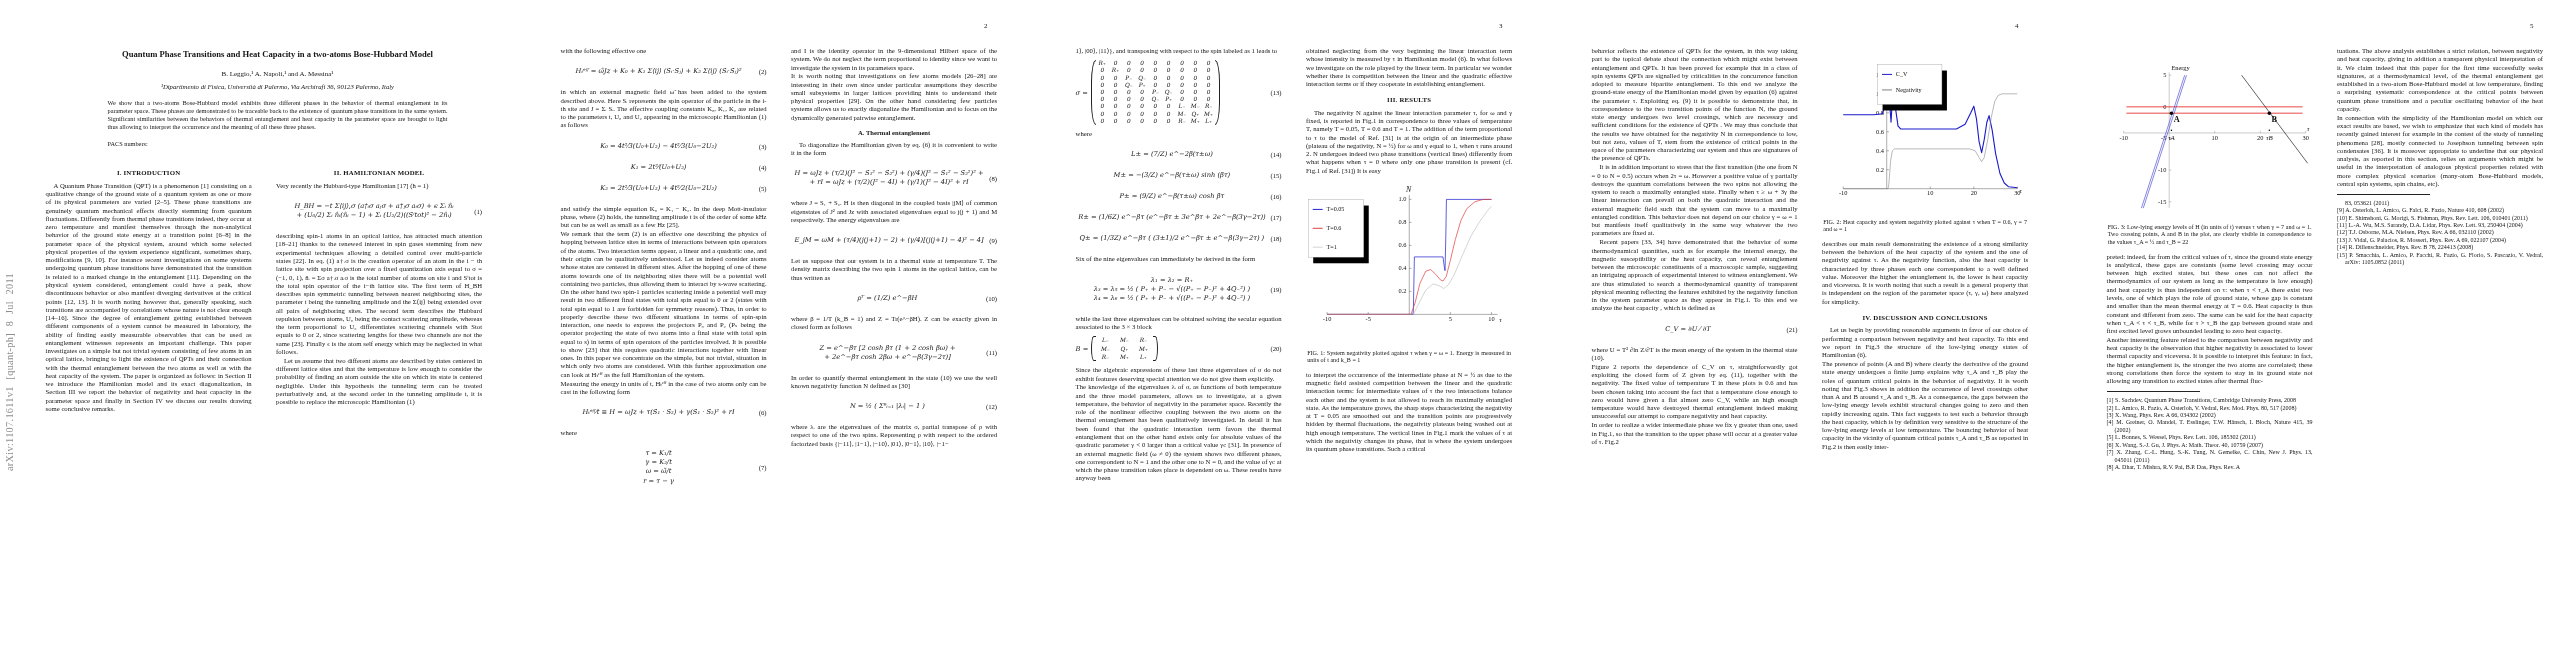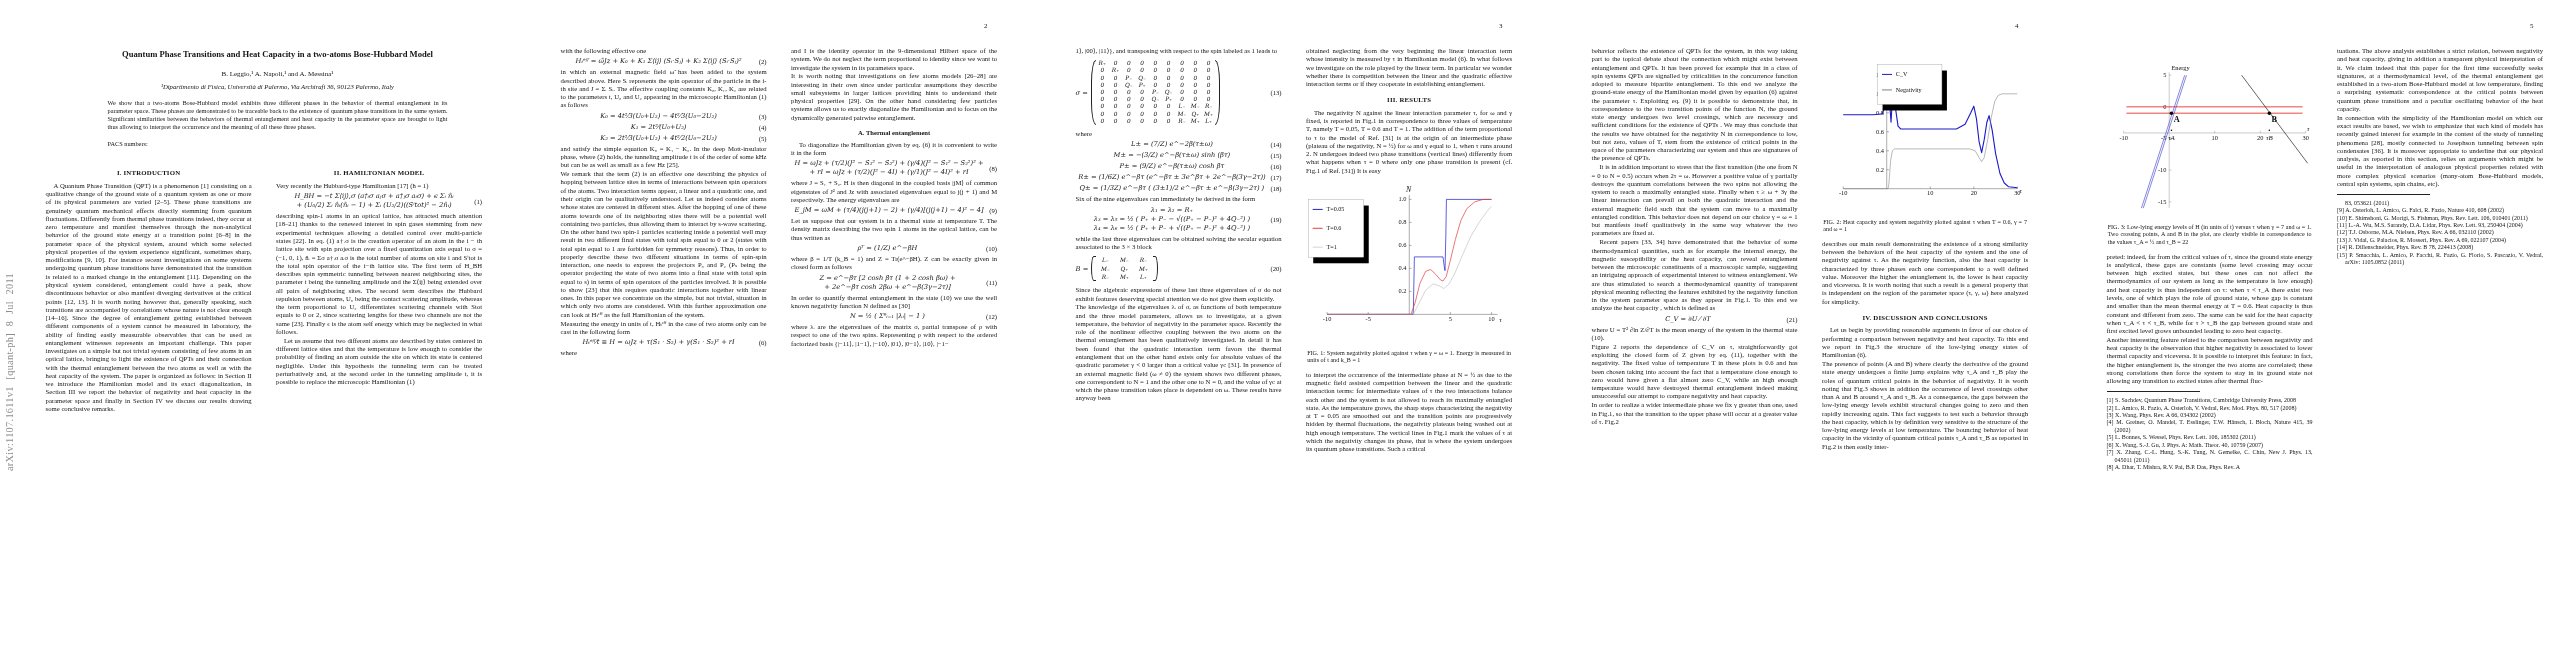--- a/index.html
+++ b/index.html
@@ -16,21 +16,21 @@
   .pabstract{width:340px;margin:0 auto;text-align:justify;font-size:6.3px;line-height:1.28;}
   .ppacs{width:340px;margin:9px auto 0 auto;text-align:left;font-size:6.3px;}
   .cols{display:flex;gap:24.5px;padding-left:10.6px;margin-top:47px;}
   .page1 .cols{margin-top:14.5px;}
   .col{width:206px;flex:0 0 206px;}
   .sec-h{font-size:6.8px;font-weight:bold;text-align:center;margin:7.8px 4.4px 5.6px 4.4px;letter-spacing:0.2px;}
   .sub-h{font-size:6.6px;font-weight:bold;text-align:center;margin:6.7px 4.4px 5px 4.4px;}
   .para{font-size:6.7px;line-height:1.235;text-align:justify;}
   .para.ind{text-indent:7.8px;}
   .para + .para{margin-top:0.6px;}
-  .eq{display:flex;align-items:center;margin:2px 0;}
+  .eq{display:flex;align-items:center;margin:12px 0;}
   .eq-body{flex:1;text-align:center;font-style:italic;font-size:6.7px;
            font-family:"DejaVu Serif","Liberation Serif",serif;line-height:1.35;}
   .eq-num{font-size:6.7px;margin-left:2.2px;}
   .mat{display:flex;align-items:center;margin:5px 0;}
   .mat-lhs{font-style:italic;font-size:6.7px;margin-right:2.8px;font-family:"DejaVu Serif",serif;}
   .mat-grid{display:grid;}
   .mat-cell{text-align:center;font-style:italic;font-size:5.8px;line-height:1.2;
             font-family:"DejaVu Serif",serif;}
   .paren{width:3.9px;align-self:stretch;border:0.8px solid #222;}
   .paren.l{border-right:none;border-top-left-radius:5px 22px;border-bottom-left-radius:5px 22px;}
@@ -105,20 +105,29 @@
             <span class="eq-num">(5)</span>
           </div>
           <div class="para">and satisfy the simple equation K₀ = K₁ − K₂. In the deep Mott-insulator phase, where (2) holds, the tunneling amplitude t is of the order of some kHz but can be as well as small as a few Hz [25].</div>
           <div class="para">We remark that the term (2) is an effective one describing the physics of hopping between lattice sites in terms of interactions between spin operators of the atoms. Two interaction terms appear, a linear and a quadratic one, and their origin can be qualitatively understood. Let us indeed consider atoms whose states are centered in different sites. After the hopping of one of these atoms towards one of its neighboring sites there will be a potential well containing two particles, thus allowing them to interact by s-wave scattering. On the other hand two spin-1 particles scattering inside a potential well may result in two different final states with total spin equal to 0 or 2 (states with total spin equal to 1 are forbidden for symmetry reasons). Thus, in order to properly describe these two different situations in terms of spin-spin interaction, one needs to express the projectors P₀ and P₂ (Pₛ being the operator projecting the state of two atoms into a final state with total spin equal to s) in terms of spin operators of the particles involved. It is possible to show [23] that this requires quadratic interactions together with linear ones. In this paper we concentrate on the simple, but not trivial, situation in which only two atoms are considered. With this further approximation one can look at Hₜᵉᶠᶠ as the full Hamiltonian of the system.</div>
           <div class="para">Measuring the energy in units of t, Hₜᵉᶠᶠ in the case of two atoms only can be cast in the following form</div>
           <div class="eq">
             <span class="eq-body">Hₜᵉᶠᶠ⁄t ≡ H = ωJz + τ(S₁ · S₂) + γ(S₁ · S₂)² + rI</span>
             <span class="eq-num">(6)</span>
           </div>
           <div class="para">where</div>
+          <div class="eq">
+            <span class="eq-body">
+              <div>τ = K₁/t</div>
+              <div>γ = K₂/t</div>
+              <div>ω = ω̃/t</div>
+              <div>r = τ − γ</div>
+            </span>
+            <span class="eq-num">(7)</span>
+          </div>
         </div>
         <div class="col">
           <div class="para">and I is the identity operator in the 9-dimensional Hilbert space of the system. We do not neglect the term proportional to identity since we want to investigate the system in its parameters space.</div>
           <div class="para">It is worth noting that investigations on few atoms models [26–28] are interesting in their own since under particular assumptions they describe small subsystems in larger lattices providing hints to understand their physical properties [29]. On the other hand considering few particles systems allows us to exactly diagonalize the Hamiltonian and to focus on the dynamically generated pairwise entanglement.</div>
           <div class="sub-h">A.   Thermal entanglement</div>
           <div class="para ind">To diagonalize the Hamiltonian given by eq. (6) it is convenient to write it in the form</div>
           <div class="eq">
             <span class="eq-body">
               <div>H = ωJz + (τ/2)(J² − S₁² − S₂²) + (γ/4)(J² − S₁² − S₂²)² +</div>
               <div>+ rI = ωJz + (τ/2)(J² − 4I) + (γ/1)(J² − 4I)² + rI</div>

